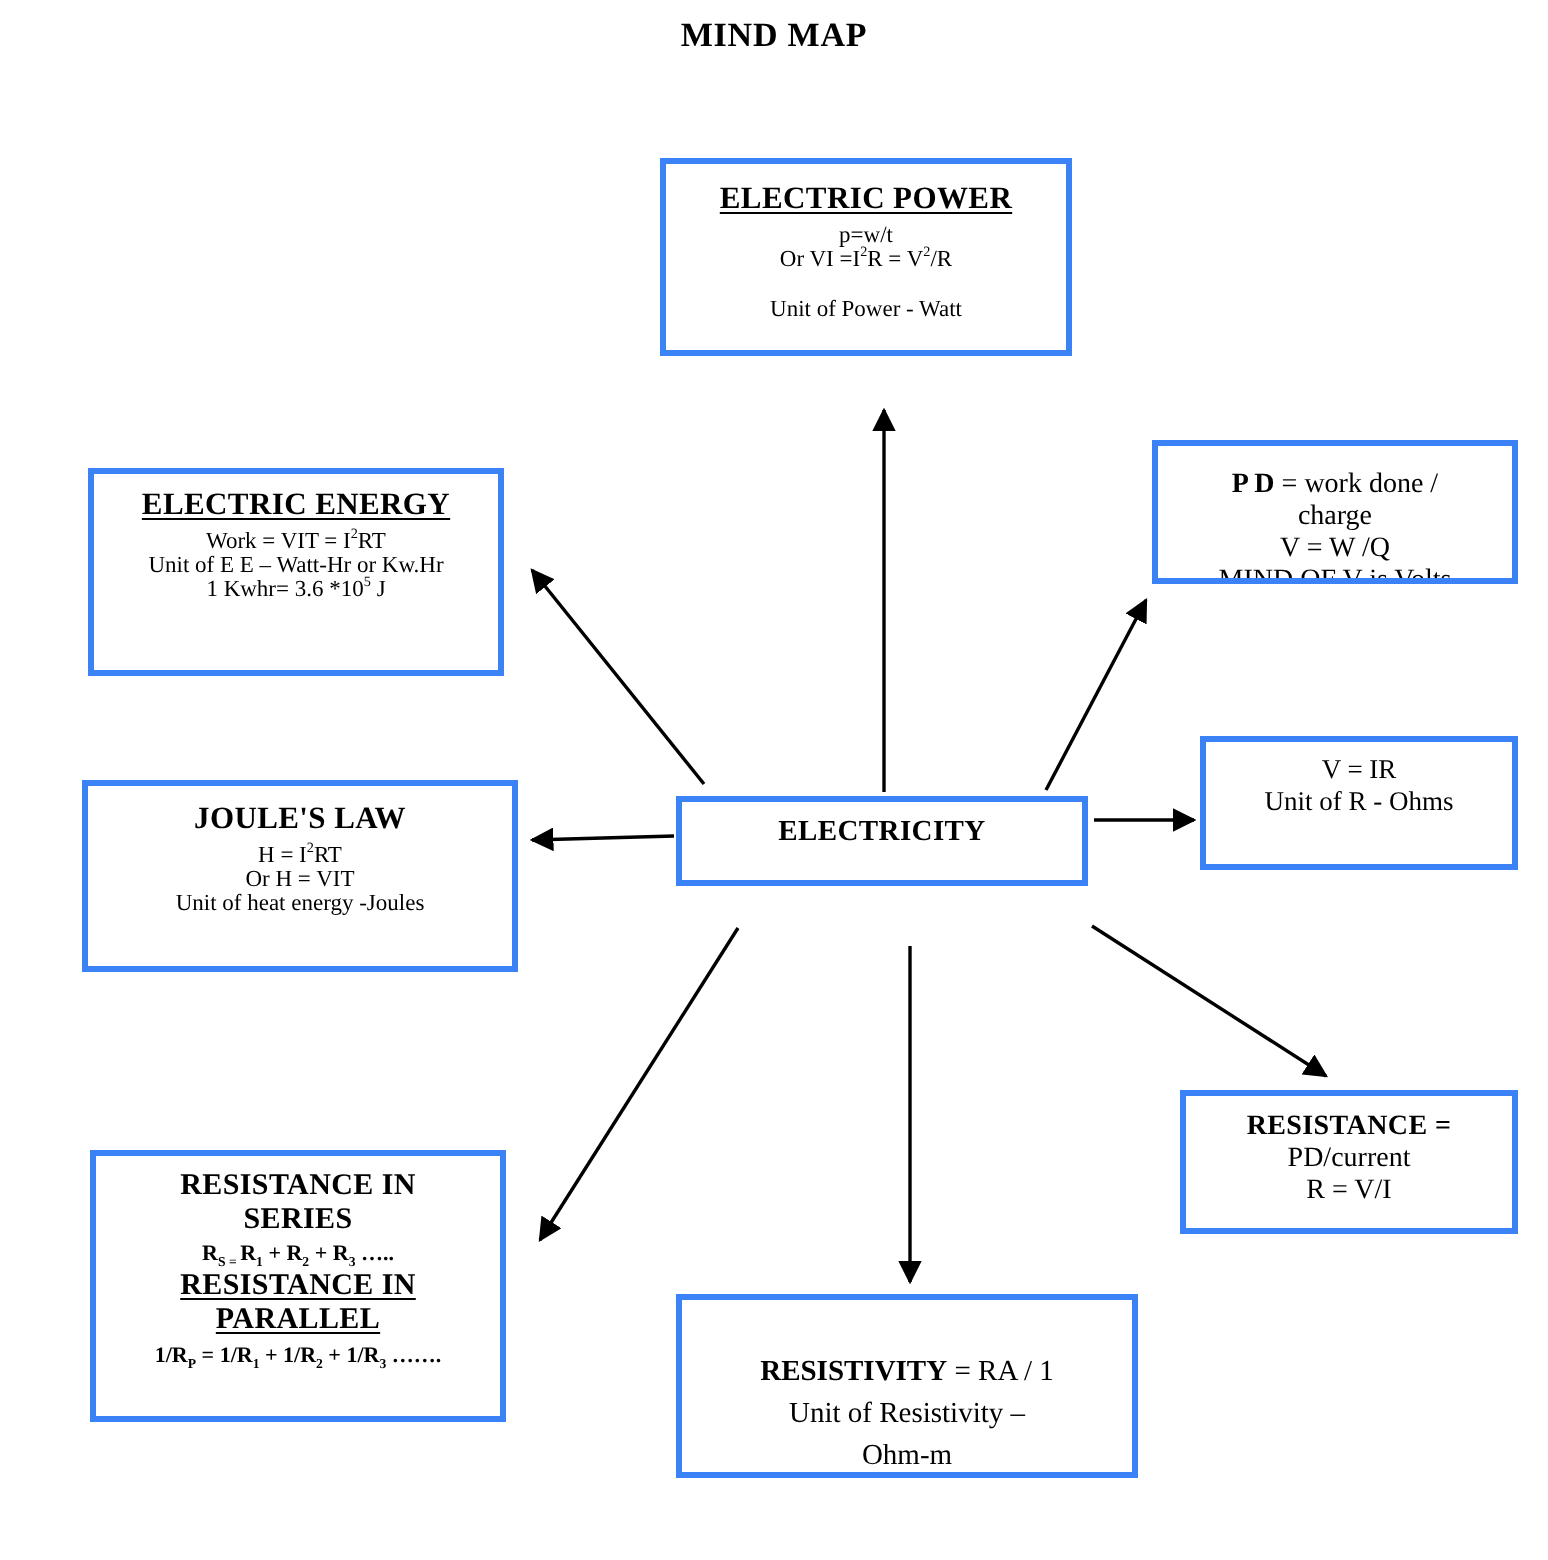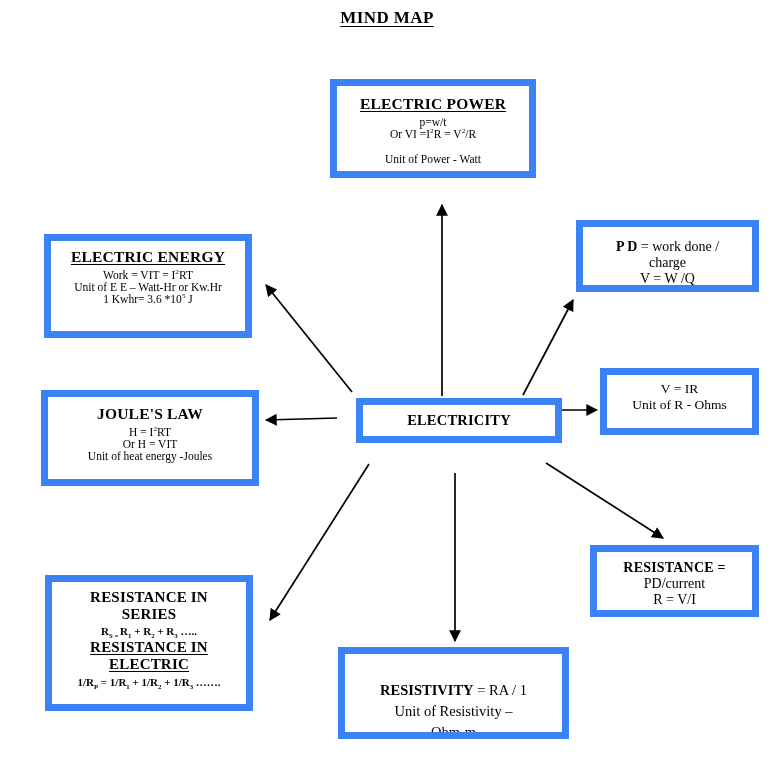--- a/index.html
+++ b/index.html
@@ -31,28 +31,27 @@
     position: absolute;
     left: 0;
     top: 8px;
     width: 774px;
     text-align: center;
     font-size: 17px;
     font-weight: bold;
     letter-spacing: 0.4px;
   }
   .title span {
-    text-decoration: underline;
     text-underline-offset: 3px;
     margin-top: 16px;
   }
   .node {
     position: absolute;
     box-sizing: border-box;
-    border: 7px solid #3b82f6;
+    border: 3px solid #3b82f6;
     background: #ffffff;
     text-align: center;
     overflow: hidden;
   }
   .node .head {
     font-weight: bold;
     letter-spacing: 0.2px;
   }
   .node .head.underline {
     text-decoration: underline;
@@ -90,21 +89,21 @@
 
   #node-joule {
     left: 41px; top: 390px; width: 218px; height: 96px;
     padding-top: 8px;
     font-size: 11.5px;
   }
   #node-joule .head { font-size: 15.5px; }
   #node-joule .l1 { margin-top: 3px; }
 
   #node-center {
-    left: 356px; top: 398px; width: 206px; height: 45px;
+    left: 338px; top: 398px; width: 206px; height: 45px;
     padding-top: 7px;
     font-size: 14.5px;
   }
 
   #node-ohm {
     left: 600px; top: 368px; width: 159px; height: 67px;
     padding-top: 6px;
     font-size: 13.5px;
   }
   #node-ohm .head { font-size: 14.5px; }
@@ -197,21 +196,21 @@
     <div class="head line">RESISTANCE =</div>
     <div class="line">PD/current</div>
     <div class="line">R = V/I</div>
   </div>
 
   <div class="node" id="node-series">
     <div class="head line">RESISTANCE IN</div>
     <div class="head line">SERIES</div>
     <div class="line eq1"><b><span>R</span><sub>S</sub><sub> = </sub><span>R</span><sub>1</sub><span> + </span><span>R</span><sub>2</sub><span> + </span><span>R</span><sub>3</sub><span> …..</span></b></div>
     <div class="head underline line">RESISTANCE IN</div>
-    <div class="head underline line">ELECTRIC</div>
+    <div class="head underline line">PARALLEL</div>
     <div class="line eq2"><b><span>1/R</span><sub>P</sub><span> = 1/</span><span>R</span><sub>1</sub><span> + 1/</span><span>R</span><sub>2</sub><span> + 1/</span><span>R</span><sub>3</sub><span> …….</span></b></div>
   </div>
 
   <div class="node" id="node-resistivity">
     <div class="line"><b>RESISTIVITY</b><span> = RA / 1</span></div>
     <div class="line">Unit of Resistivity –</div>
     <div class="line">Ohm-m</div>
   </div>
 
 </div>

